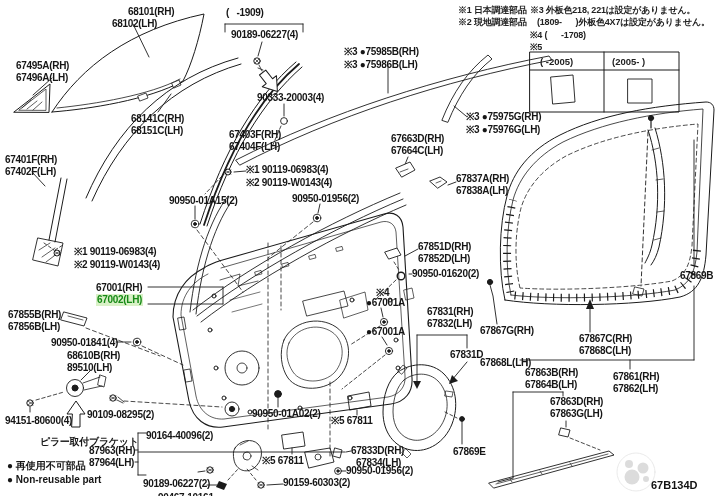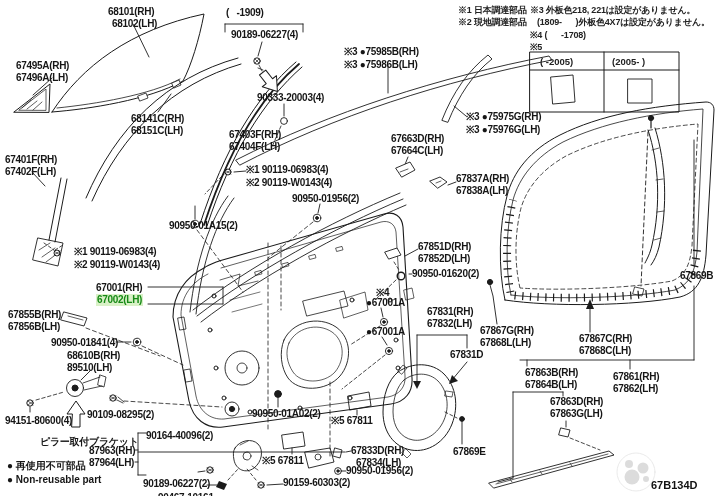--- a/index.html
+++ b/index.html
@@ -262,21 +262,21 @@
       <g fill="#d4d4d4" opacity="0.8" stroke="none">
         <circle cx="632" cy="477" r="7.5"></circle>
         <circle cx="643" cy="468" r="5.5"></circle>
         <circle cx="629" cy="464" r="4"></circle>
         <circle cx="646" cy="479" r="3"></circle>
       </g>
     </g>
   </svg>
 
   <div>
-      <div class="part-label" style="left: 108px; top: 6px;">68101(RH)</div>
+      <div class="part-label" style="left: 128px; top: 6px;">68101(RH)</div>
       <div class="part-label" style="left: 112px; top: 18px;">68102(LH)</div>
       <div class="part-label" style="left: 226px; top: 7px;">(   -1909)</div>
       <div class="part-label" style="left: 231px; top: 29px;">90189-06227(4)</div>
       <div class="part-label" style="left: 16px; top: 60px;">67495A(RH)</div>
       <div class="part-label" style="left: 16px; top: 72px;">67496A(LH)</div>
       <div class="part-label" style="left: 344px; top: 46px;">※3 ●75985B(RH)</div>
       <div class="part-label" style="left: 344px; top: 59px;">※3 ●75986B(LH)</div>
       <div class="part-label" style="left: 257px; top: 92px;">90333-20003(4)</div>
       <div class="part-label" style="left: 466px; top: 111px;">※3 ●75975G(RH)</div>
       <div class="part-label" style="left: 466px; top: 124px;">※3 ●75976G(LH)</div>
@@ -285,39 +285,39 @@
       <div class="part-label" style="left: 229px; top: 129px;">67403F(RH)</div>
       <div class="part-label" style="left: 229px; top: 141px;">67404F(LH)</div>
       <div class="part-label" style="left: 391px; top: 133px;">67663D(RH)</div>
       <div class="part-label" style="left: 391px; top: 145px;">67664C(LH)</div>
       <div class="part-label" style="left: 5px; top: 154px;">67401F(RH)</div>
       <div class="part-label" style="left: 5px; top: 166px;">67402F(LH)</div>
       <div class="part-label" style="left: 246px; top: 164px;">※1 90119-06983(4)</div>
       <div class="part-label" style="left: 246px; top: 177px;">※2 90119-W0143(4)</div>
       <div class="part-label" style="left: 456px; top: 173px;">67837A(RH)</div>
       <div class="part-label" style="left: 456px; top: 185px;">67838A(LH)</div>
-      <div class="part-label" style="left: 169px; top: 195px; margin-top: 25px;">90950-01A15(2)</div>
+      <div class="part-label" style="left: 169px; top: 195px;">90950-01A15(2)</div>
       <div class="part-label" style="left: 292px; top: 193px;">90950-01956(2)</div>
       <div class="part-label" style="left: 418px; top: 241px;">67851D(RH)</div>
       <div class="part-label" style="left: 418px; top: 253px;">67852D(LH)</div>
       <div class="part-label" style="left: 74px; top: 246px;">※1 90119-06983(4)</div>
       <div class="part-label" style="left: 74px; top: 259px;">※2 90119-W0143(4)</div>
       <div class="part-label" style="left: 412px; top: 268px;">90950-01620(2)</div>
       <div class="part-label" style="left: 680px; top: 270px;">67869B</div>
       <div class="part-label" style="left: 96px; top: 282px;">67001(RH)</div>
       <div class="part-label hl" style="left: 96px; top: 294px;">67002(LH)</div>
       <div class="part-label" style="left: 376px; top: 287px;">※4</div>
       <div class="part-label" style="left: 366px; top: 297px;">●67001A</div>
       <div class="part-label" style="left: 427px; top: 306px; text-align: center;">67831(RH)</div>
       <div class="part-label" style="left: 427px; top: 318px;">67832(LH)</div>
       <div class="part-label" style="left: 8px; top: 309px;">67855B(RH)</div>
       <div class="part-label" style="left: 8px; top: 321px;">67856B(LH)</div>
       <div class="part-label" style="left: 366px; top: 326px;">●67001A</div>
       <div class="part-label" style="left: 480px; top: 325px;">67867G(RH)</div>
-      <div class="part-label" style="left: 480px; top: 337px;">67868L(LH)</div>
+      <div class="part-label" style="left: 480px; top: 357px;">67868L(LH)</div>
       <div class="part-label" style="left: 51px; top: 337px;">90950-01841(4)</div>
       <div class="part-label" style="left: 579px; top: 333px;">67867C(RH)</div>
       <div class="part-label" style="left: 579px; top: 345px;">67868C(LH)</div>
       <div class="part-label" style="left: 450px; top: 349px;">67831D</div>
       <div class="part-label" style="left: 67px; top: 350px;">68610B(RH)</div>
       <div class="part-label" style="left: 67px; top: 362px;">89510(LH)</div>
       <div class="part-label" style="left: 525px; top: 367px;">67863B(RH)</div>
       <div class="part-label" style="left: 525px; top: 379px;">67864B(LH)</div>
       <div class="part-label" style="left: 613px; top: 371px;">67861(RH)</div>
       <div class="part-label" style="left: 613px; top: 383px;">67862(LH)</div>

